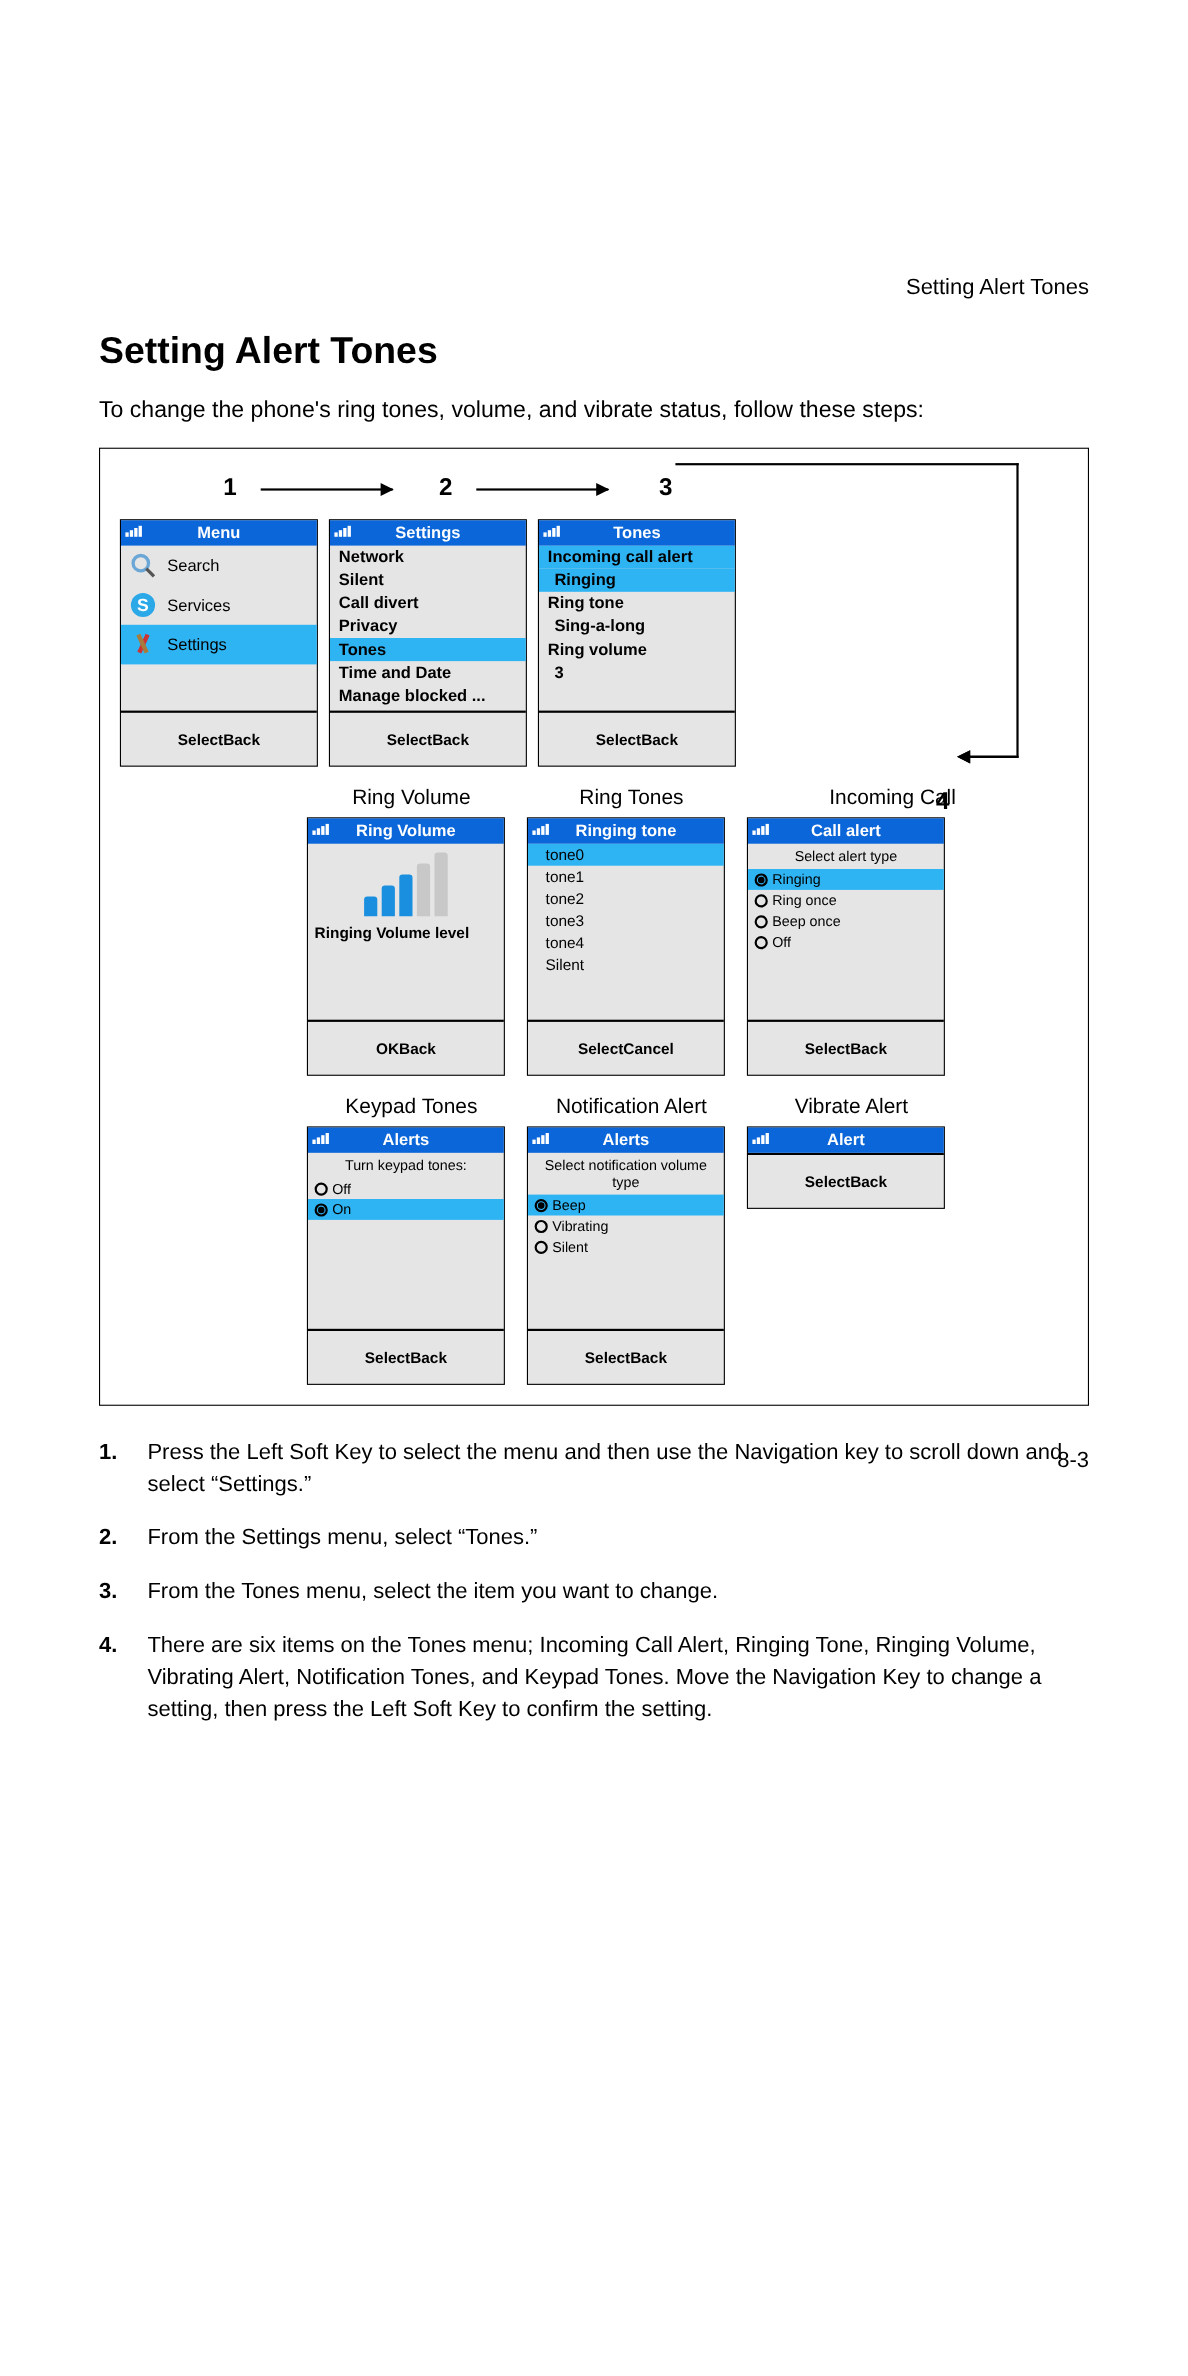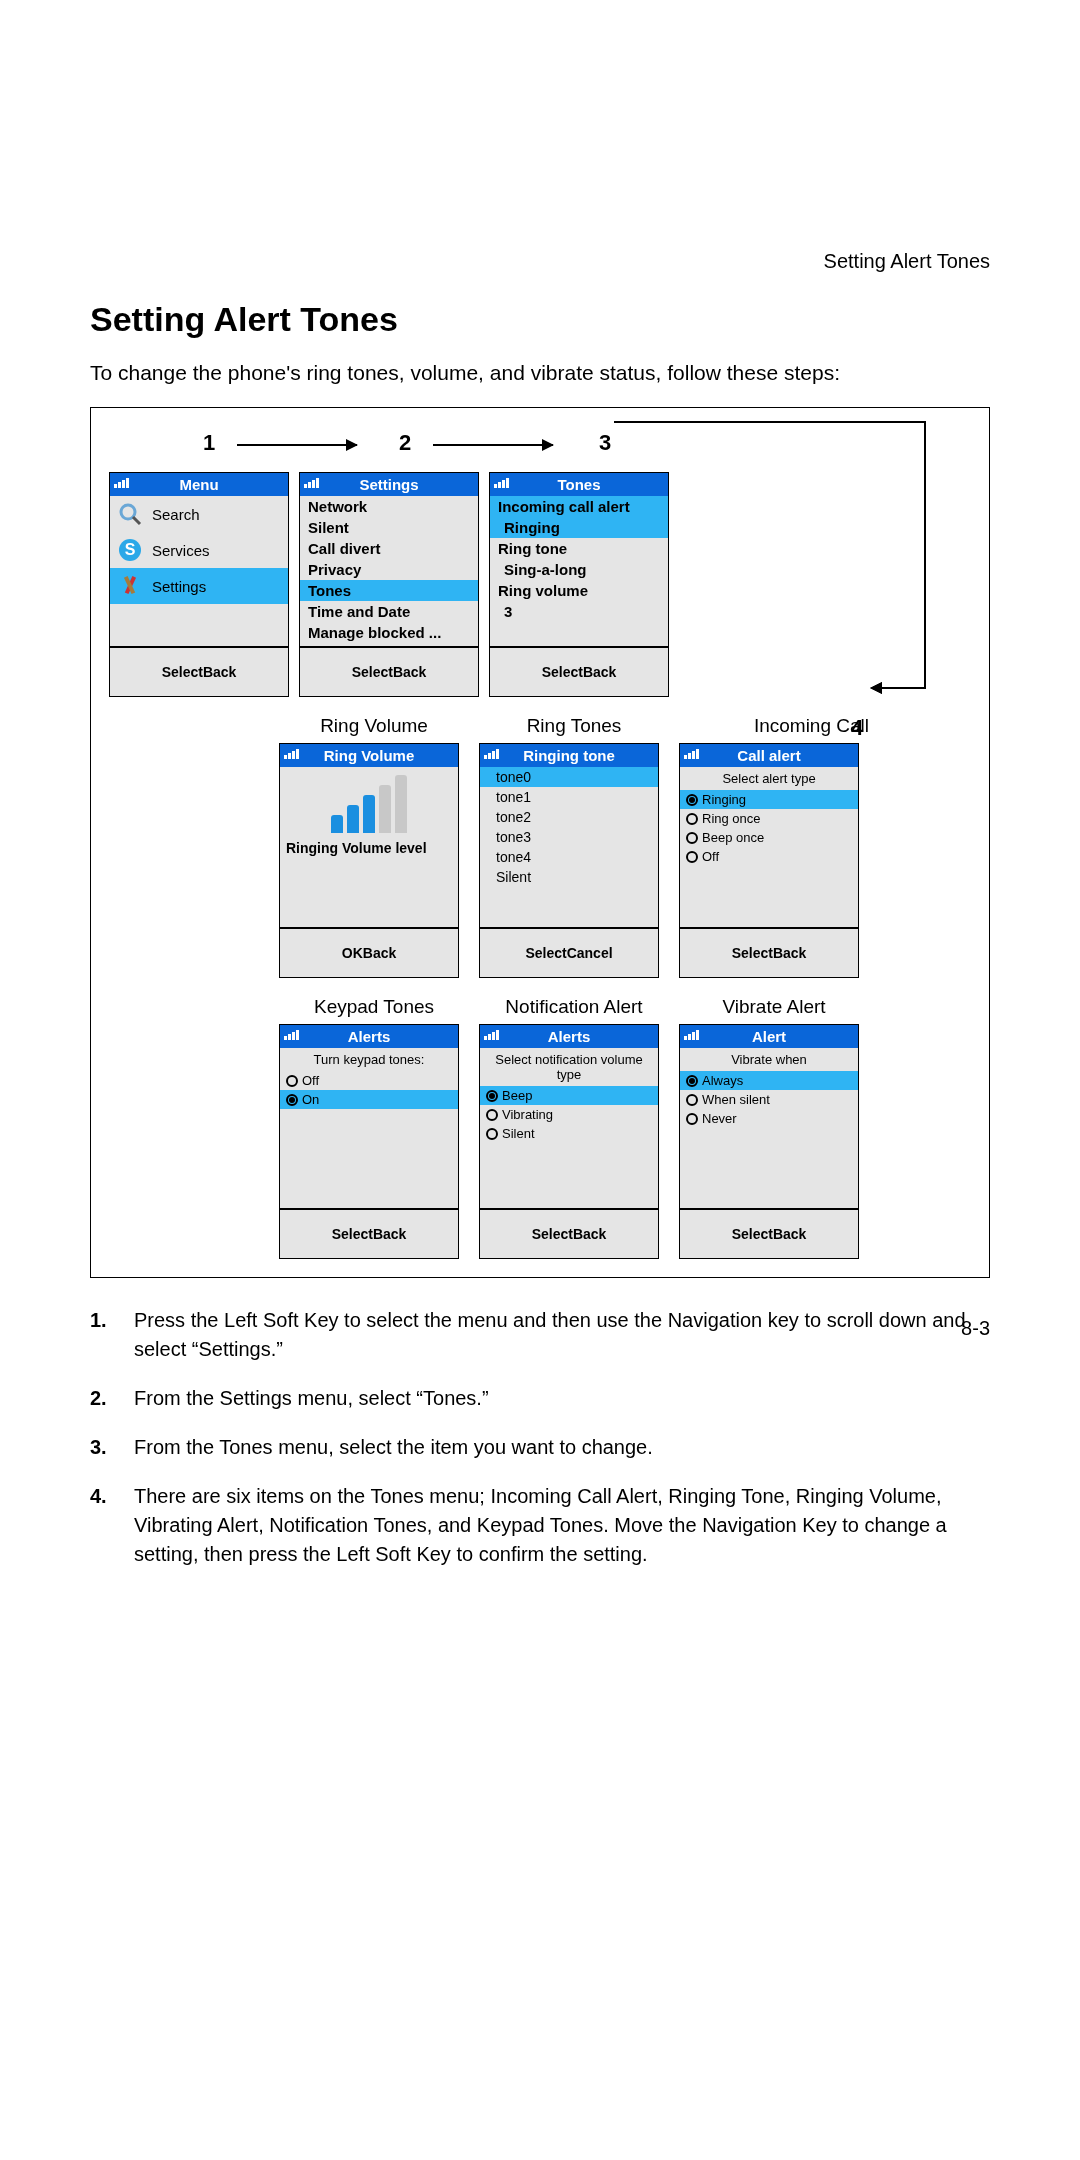--- a/index.html
+++ b/index.html
@@ -353,35 +353,20 @@
 
     <div class="col">
       <div class="col-label">Vibrate Alert</div>
       <div class="phone tall">
         <div class="titlebar"><span class="sigbars">
                 <span></span>
                 <span></span>
                 <span></span>
                 <span></span>
               </span><span>Alert</span></div>
-        <div class="body">
-          <div class="caption">Vibrate when</div>
-          <div class="micro sel">
-                <span class="radio on"></span>
-                <span>Always</span>
-              </div>
-          <div class="micro">
-                <span class="radio"></span>
-                <span>When silent</span>
-              </div>
-          <div class="micro">
-                <span class="radio"></span>
-                <span>Never</span>
-              </div>
-        </div>
         <div class="softkeys">
               <span>Select</span>
               <span>Back</span>
             </div>
       </div>
     </div>
   </div>
 
 </div>
 

